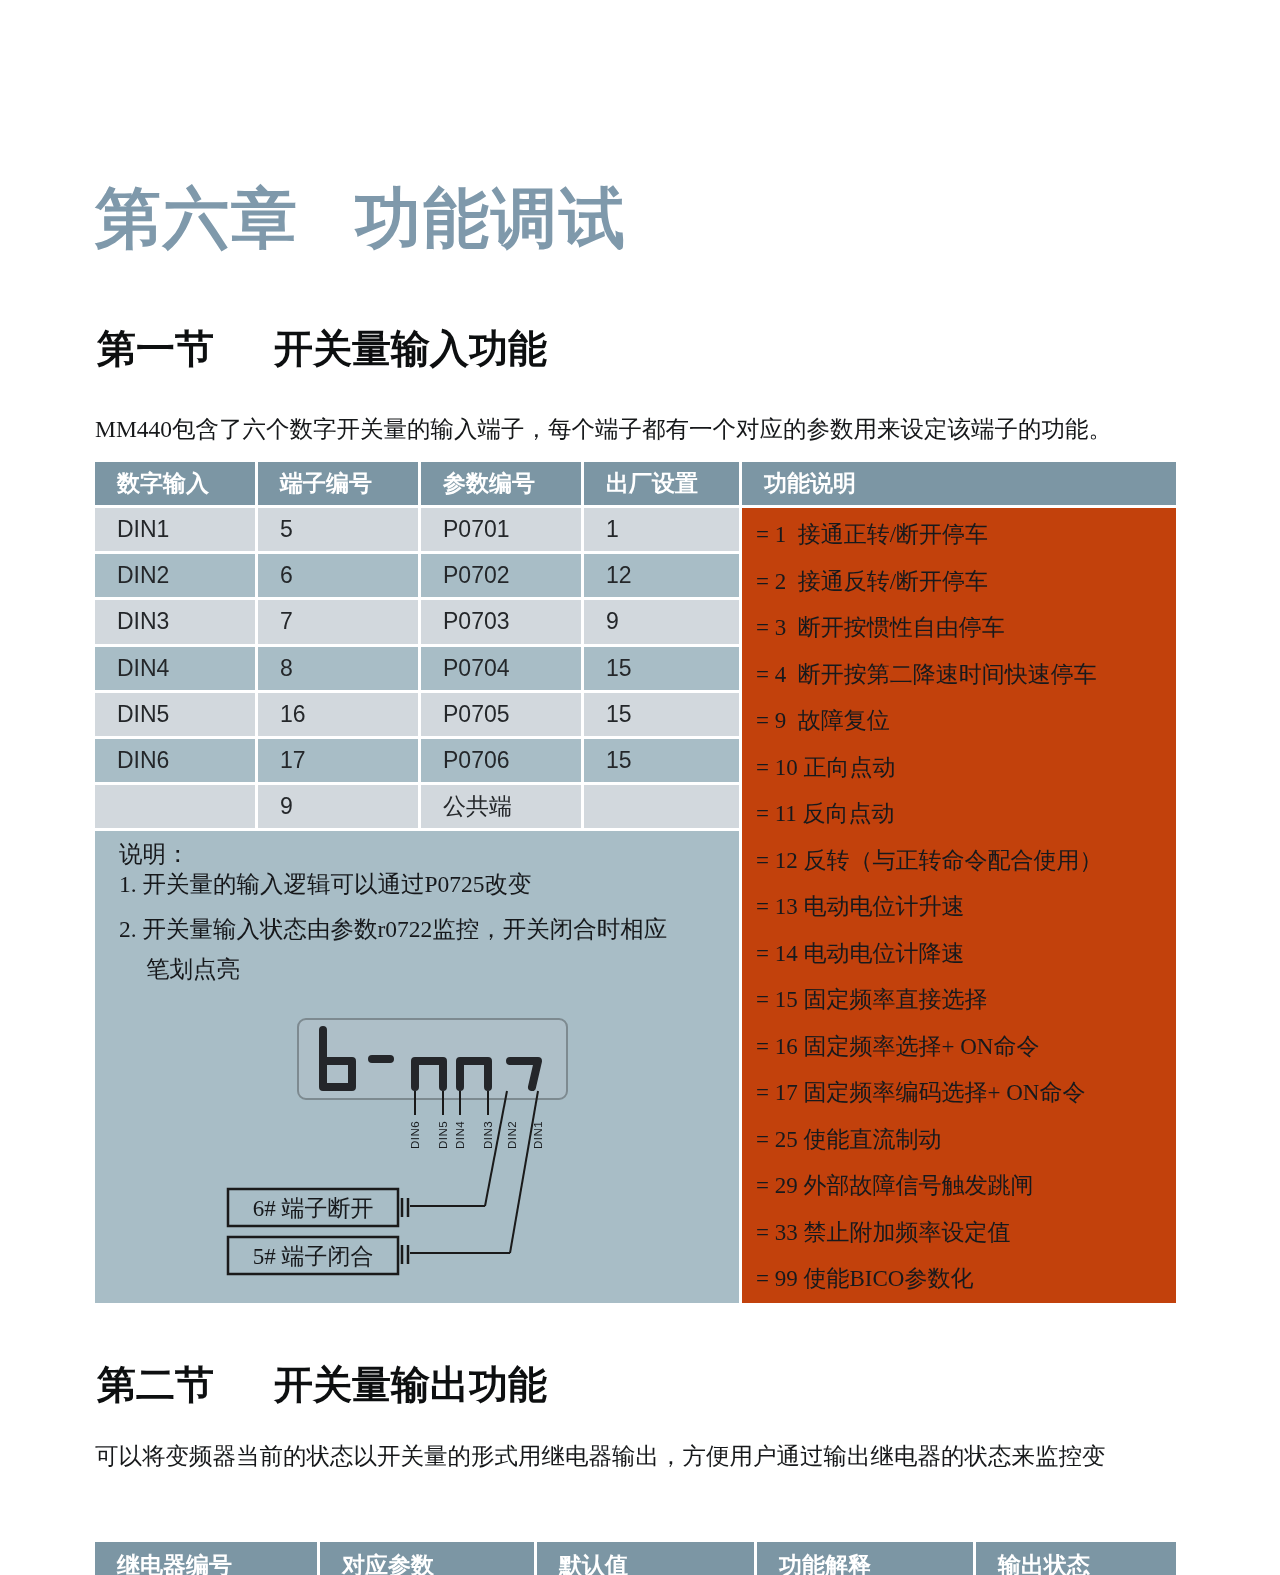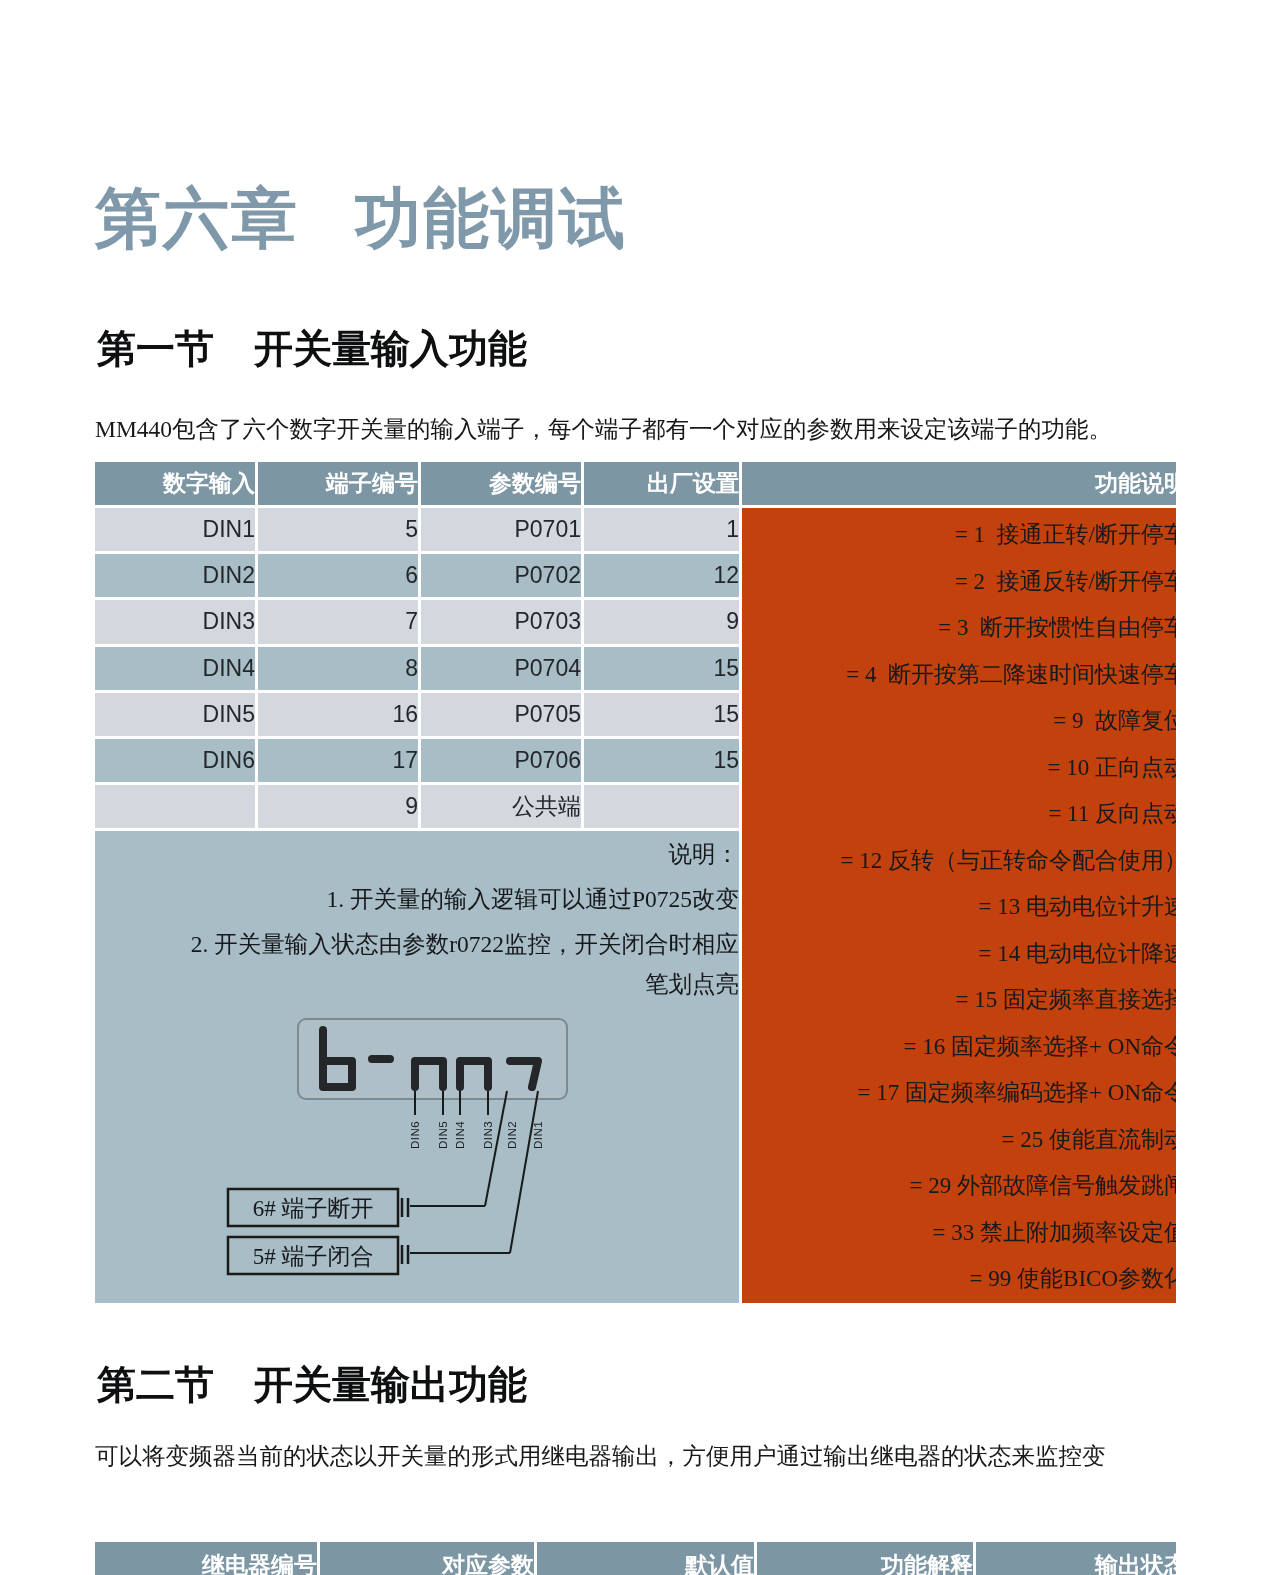--- a/index.html
+++ b/index.html
@@ -7,36 +7,36 @@
     position:relative; width:1176px; height:1575px; background:#ffffff;
     overflow:hidden; font-family:"Liberation Sans", sans-serif; color:#1c1e20;
   }
   
   .chapter {
     position:absolute; left:95px; top:183px; margin:0;
     font-size:66px; line-height:70px; font-weight:bold; color:#7f99ab; letter-spacing:2px;
   }
   .chapter .gap { margin-right:56px; }
   .sec { position:absolute; margin:0; font-weight:bold; color:#0d0f10; font-size:39px; line-height:42px; }
-  .sec .gap { margin-right:40px; }
+  .sec .gap { margin-right:60px; }
   .sec1 { left:97px; top:328px; }
   .sec2 { left:97px; top:1364px; }
   
   .intro {
     position:absolute; left:95px; width:1100px; margin:0;
     font-family:"Liberation Serif", serif; font-size:23.5px; color:#16181a; line-height:30px;
   }
   .intro1 { top:414px; }
   .intro2a { top:1441px; }
   .intro2b { top:1487px; }
   
   table { border-collapse:separate; border-spacing:0; position:absolute; left:95px; table-layout:fixed; }
   .t1 { top:462px; width:1095px; }
   .t2 { top:1542px; width:1095px; }
-  th, td { box-sizing:border-box; border-right:3px solid #ffffff; border-bottom:3px solid #ffffff; text-align:right; }
+  th, td { box-sizing:border-box; border-right:3px solid #ffffff; border-bottom:3px solid #ffffff; text-align:left; }
   th {
     background:#7c96a4; color:#ffffff; font-size:23px; font-weight:bold;
     height:46px; padding:0 0 0 22px; vertical-align:middle;
   }
   .t2 th { height:50px; vertical-align:middle; }
   .t1 td { font-size:23px; color:#24272a; height:46px; padding:0 0 0 22px; vertical-align:middle; }
   .rl td { background:#d2d8dd; }
   .rd td { background:#a8bdc6; }
   
   td.fn {
@@ -44,21 +44,21 @@
     font-family:"Liberation Serif", serif; font-size:23px; color:#17191c;
   }
   .fn .fi { line-height:46.5px; white-space:pre; }
   
   td.notes {
     background:#a8bdc6; vertical-align:top; height:472px; position:relative;
     font-family:"Liberation Serif", serif; font-size:23.5px; color:#16181b;
     padding:8px 0 0 24px;
   }
   .notes .nl { line-height:30px; }
-  .notes .n1 { margin-top:15px; line-height:30px; }
+  .notes .n1 { line-height:30px; }
   .notes .n2 { margin-top:15px; line-height:30px; }
   .notes .n2b { margin-left:27px; margin-top:10px; line-height:30px; }
   .fig { position:absolute; left:0; top:0; pointer-events:none; }
   
   .disp-box { fill:#aebfc8; stroke:#7d8a90; stroke-width:2; }
   .seg { stroke:#24262a; stroke-width:8; fill:none; stroke-linecap:round; stroke-linejoin:round; }
   .lead { stroke:#1a1a1a; stroke-width:2; fill:none; }
   .tick { stroke:#1a1a1a; stroke-width:2.5; fill:none; }
   .callout { fill:none; stroke:#1a1a1a; stroke-width:2.5; }
   .callout-text { fill:#17191c; font-family:"Liberation Serif", serif; font-size:23px; }

